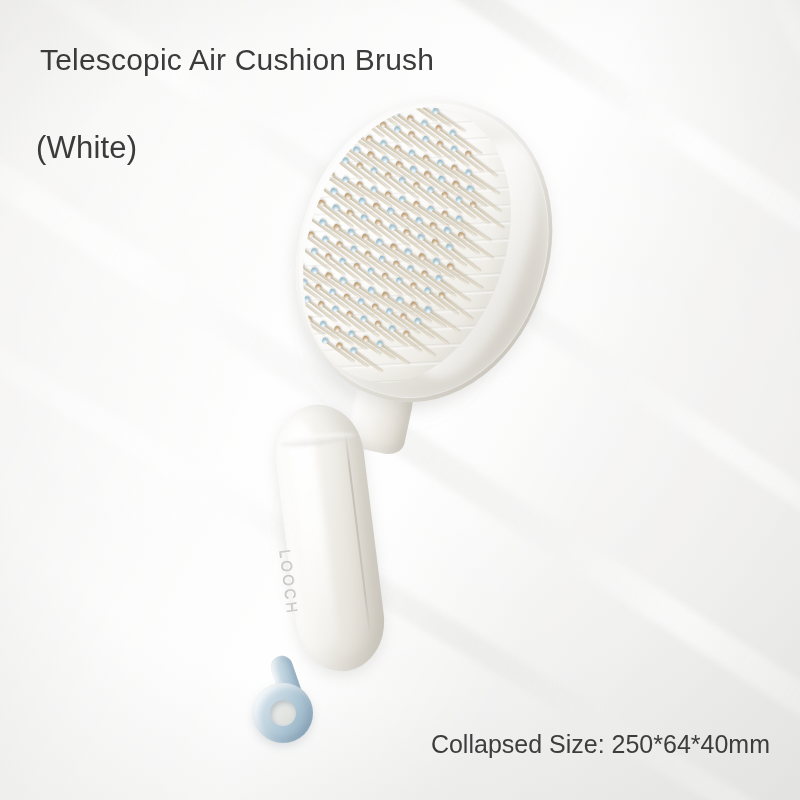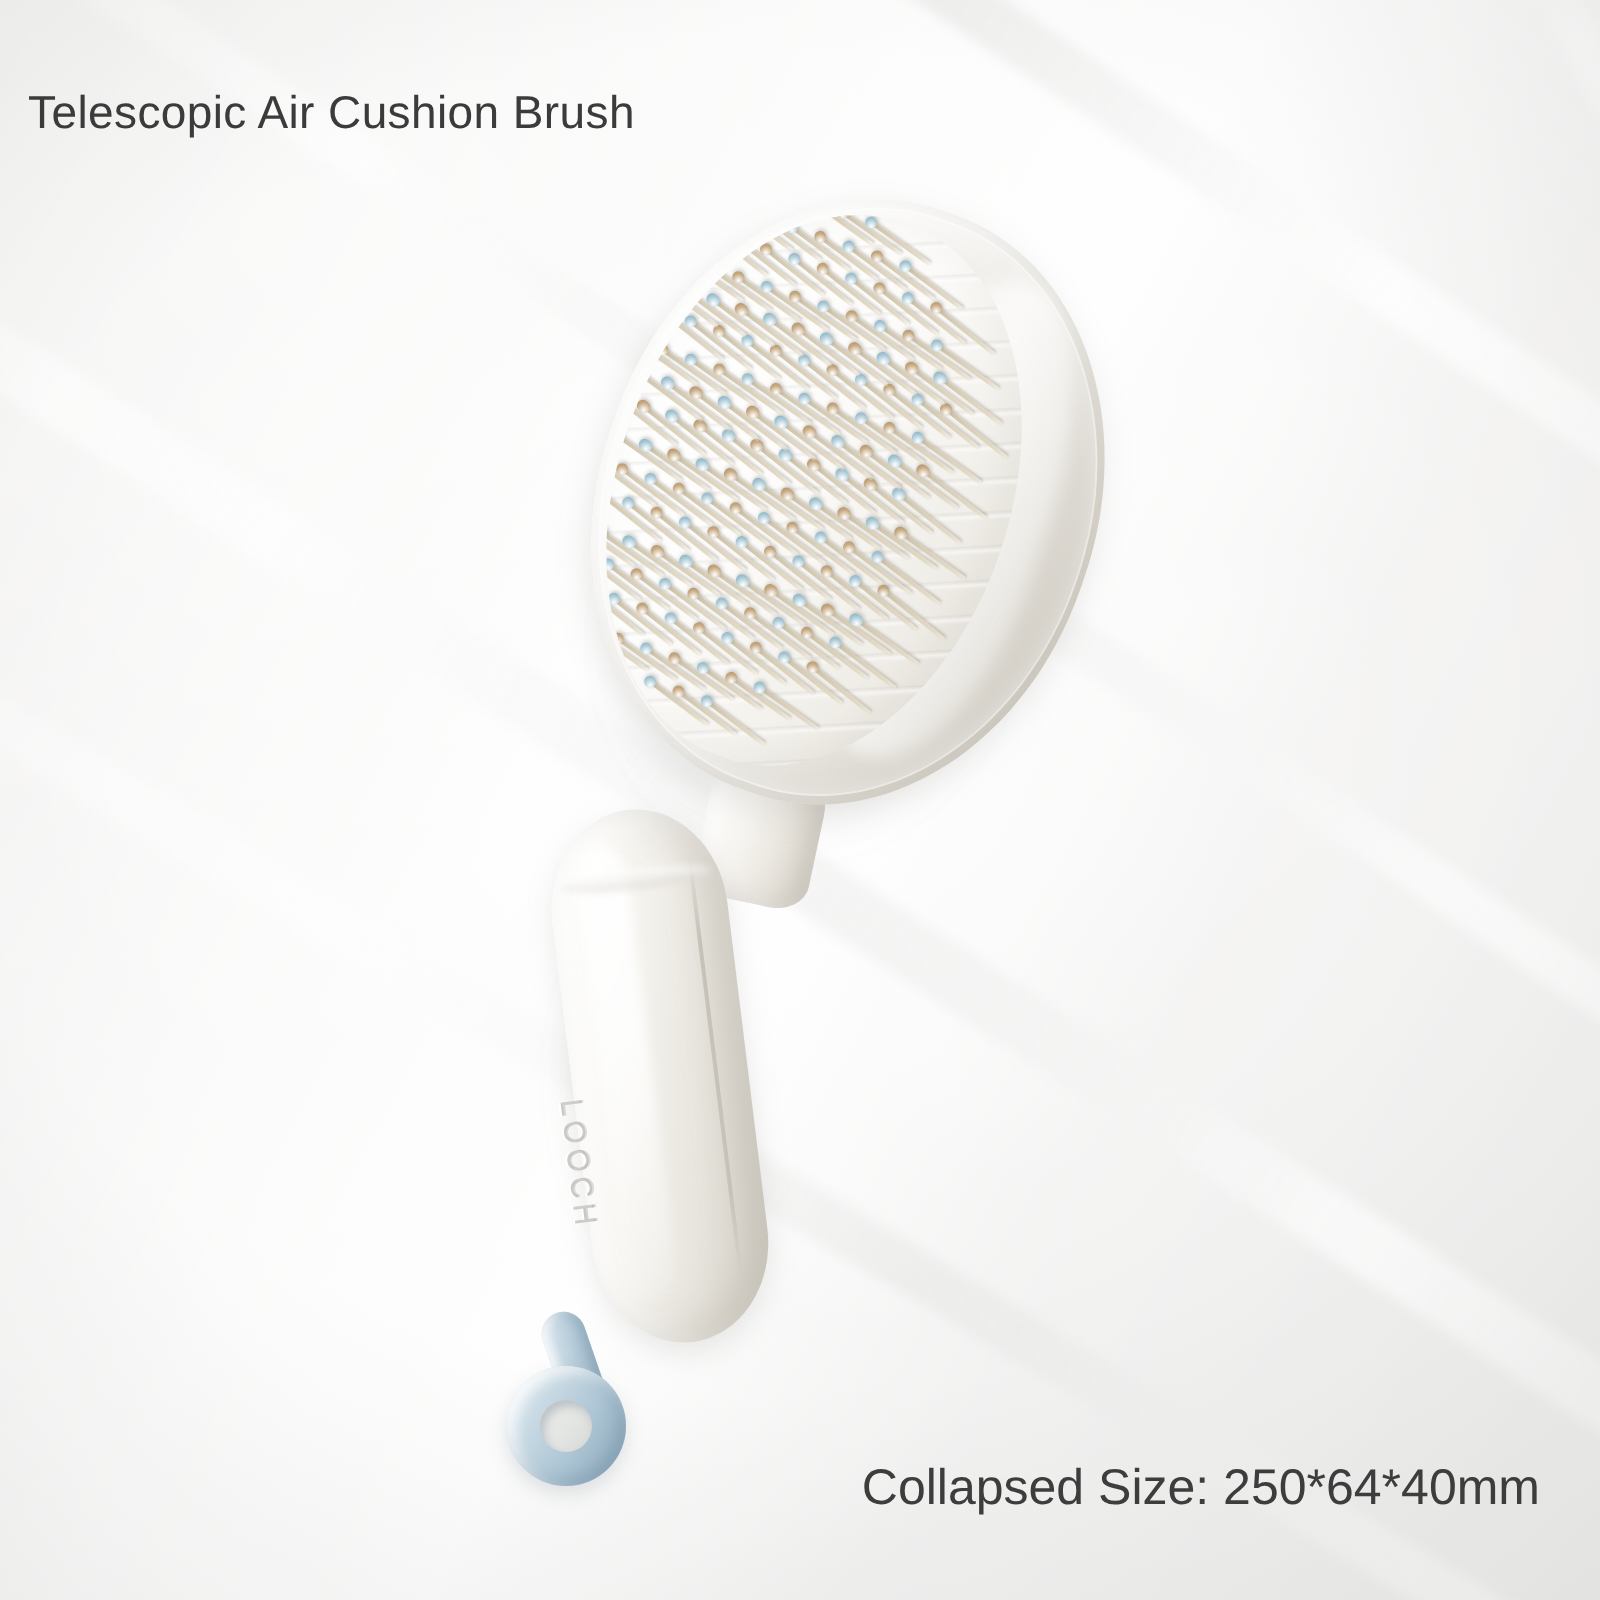--- a/index.html
+++ b/index.html
@@ -66,21 +66,21 @@
   }
 
   
   .title-line {
     position: absolute;
     color: #3b3b3b;
     letter-spacing: .2px;
     white-space: nowrap;
     font-weight: 400;
   }
-  #title-main   { left: 14px; top: 43px;  font-size: 23px; }
+  #title-main   { left: 40px; top: 43px;  font-size: 30px; }
   #title-variant{ left: 36px; top: 130px; font-size: 31px; }
   #size-caption {
     position: absolute;
     right: 30px; top: 730px;
     font-size: 25px;
     color: #3d3d3d;
     white-space: nowrap;
     font-weight: 400;
   }
 
@@ -501,15 +501,16 @@
             <div class="bristle tip-blue" style="left: 86px; top: 268px; width: 35.6px; transform: rotate(198deg); z-index: 184;"></div>
             <div class="bristle tip-tan" style="left: 101px; top: 268px; width: 35.6px; transform: rotate(198deg); z-index: 184;"></div>
             <div class="bristle tip-blue" style="left: 116px; top: 268px; width: 35.6px; transform: rotate(198deg); z-index: 184;"></div>
           </div>
       </div>
     </div>
 
   </div>
 
   <div class="title-line" id="title-main">Telescopic Air Cushion Brush</div>
+  <div class="title-line" id="title-variant">(White)</div>
   <div id="size-caption">Collapsed Size: 250*64*40mm</div>
 
 </div>
 
 </body></html>

